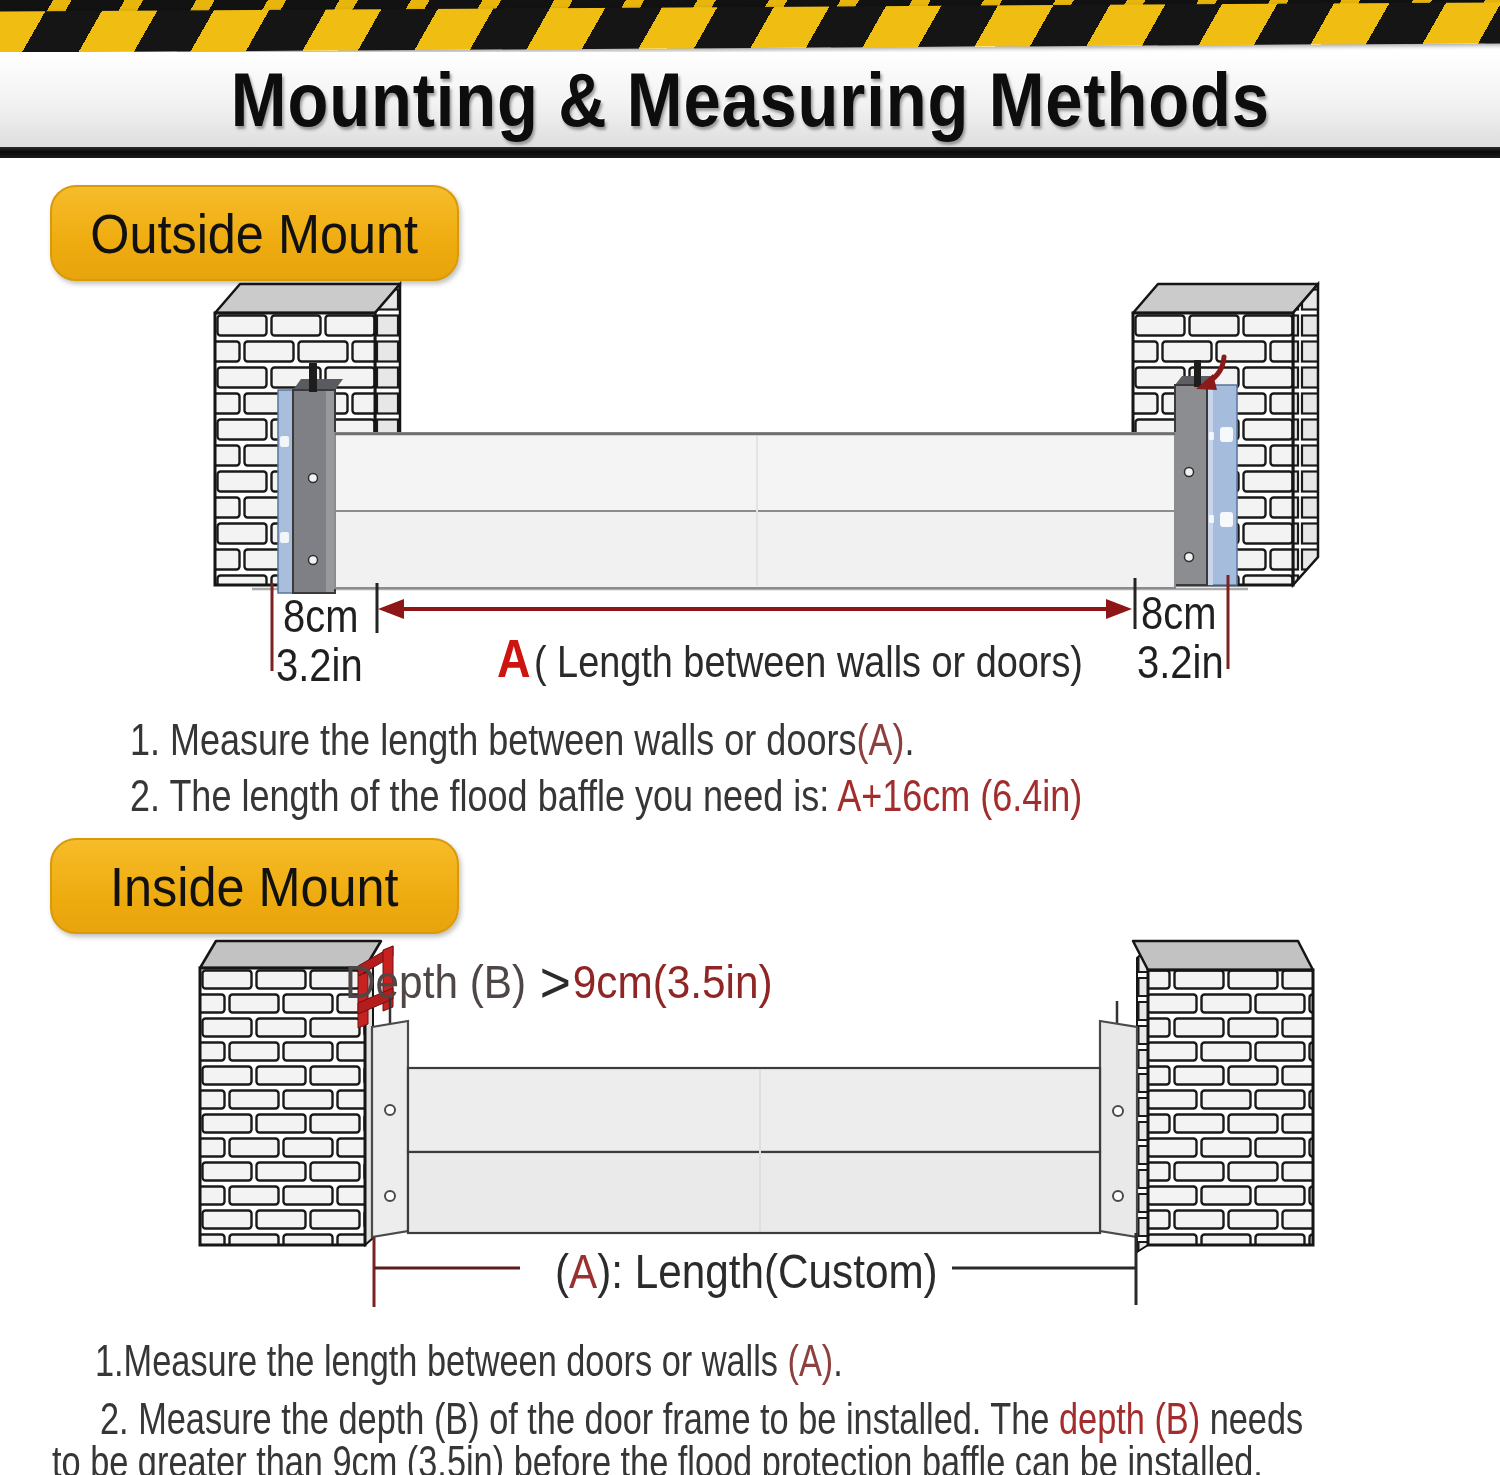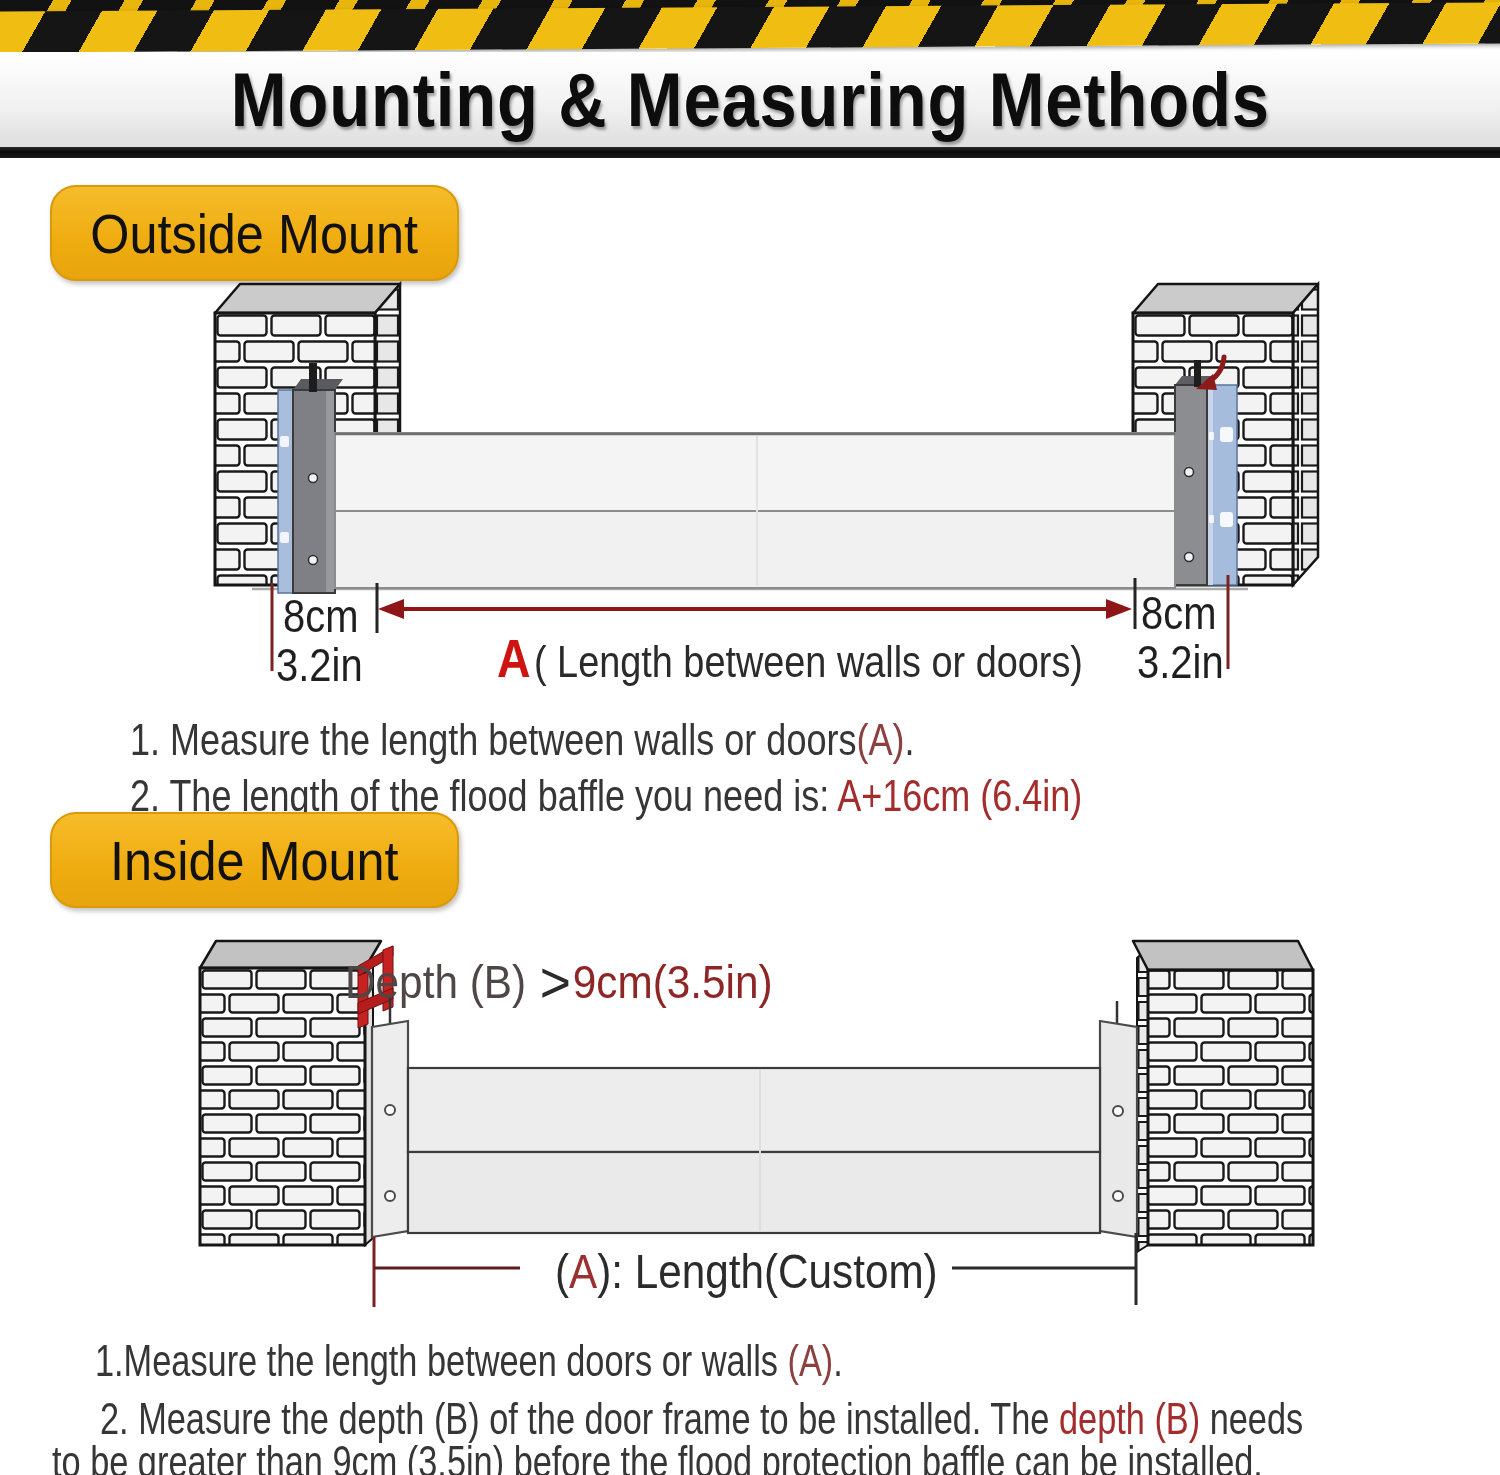--- a/index.html
+++ b/index.html
@@ -21,21 +21,21 @@
          text-shadow:2px 3px 3px rgba(110,110,110,.65), -1px -1px 0 #ffffff;}
   .black-bar{position:absolute;left:0;top:147px;width:1500px;height:11px;
              background:linear-gradient(180deg,#2a2a2a,#0a0a0a 45%,#1c1c1c);}
   
   .badge{position:absolute;left:25px;width:405px;height:92px;border-radius:26px;
          background:linear-gradient(180deg,#f6bc2a,#efac10 60%,#e8a40c);
          border:2px solid #d8990a;box-shadow:2px 3px 5px rgba(0,0,0,.25);
          display:flex;align-items:center;justify-content:center;margin-left:25px;}
   .badge span{font-size:56px;color:#111;white-space:nowrap;transform:scaleX(.9);}
   .badge1{top:185px;}
-  .badge2{top:812px;}
+  .badge2{top:838px;}
   
   .diag{position:absolute;left:0;width:1500px;display:block;}
   .d1{top:280px;height:400px;}
   .d2{top:938px;height:372px;}
   
   .txt{position:absolute;white-space:nowrap;color:#2e2e2e;font-size:44px;
        transform-origin:0 50%;}
   .cm{font-size:47px;color:#1f1f1f;transform:scaleX(.85);}
   .lblA{font-size:44px;color:#2b2b2b;transform:scaleX(.86);}
   .lblA .bigA{color:#ce1410;font-weight:700;font-size:54px;margin-right:4px;}

